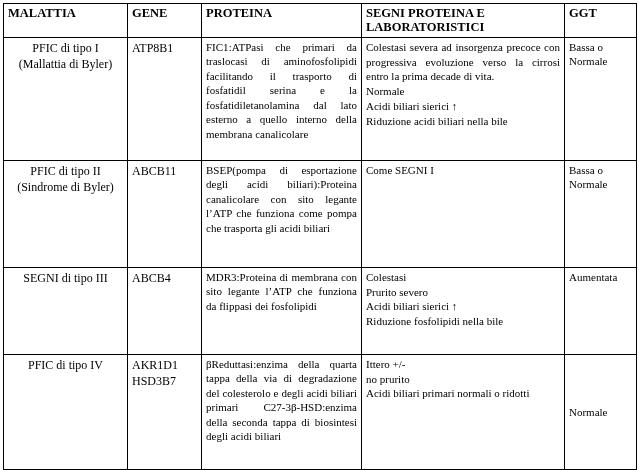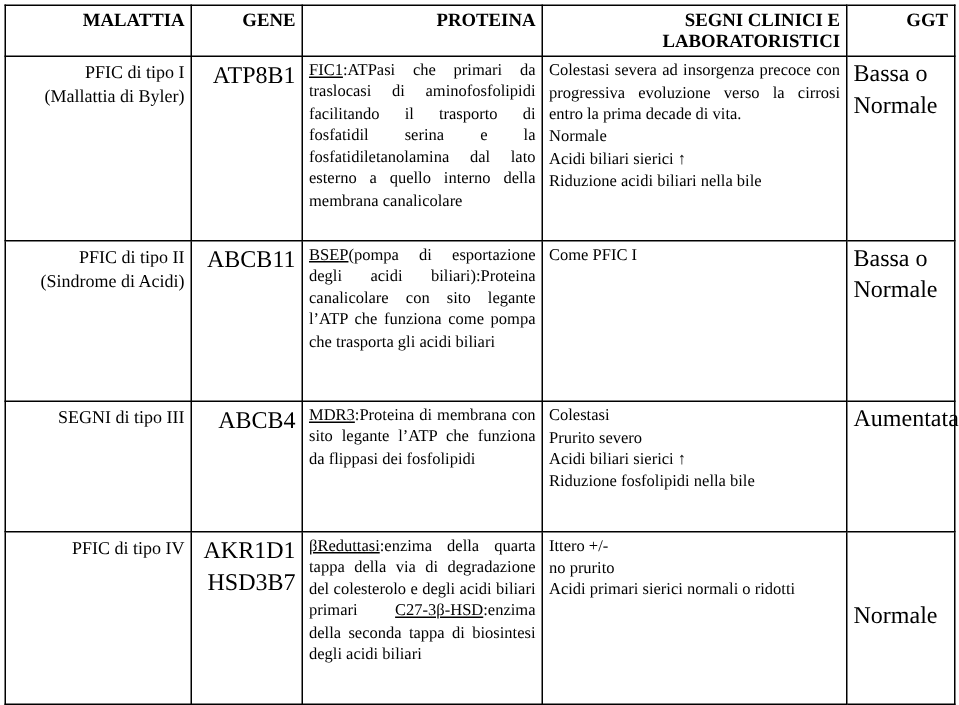--- a/index.html
+++ b/index.html
@@ -25,70 +25,70 @@
     width: 633px;
     margin: 3px 0 0 3px;
     table-layout: fixed;
   }
   table.pfic th, table.pfic td {
     border: 1px solid #000000;
     vertical-align: top;
     padding: 2px 4px;
   }
   thead th {
-    text-align: right;
+    text-align: left;
     font-weight: bold;
     font-size: 12.5px;
     line-height: 1.15;
     padding: 4px 2px 5px 2px;
     vertical-align: middle;
   }
   
   col.c-malattia { width: 124px; }
   col.c-gene     { width: 74px; }
   col.c-proteina { width: 160px; }
   col.c-segni    { width: 203px; }
   col.c-ggt      { width: 72px; }
 
   td.malattia {
-    text-align: right;
+    text-align: center;
     vertical-align: middle;
     font-size: 12px;
     line-height: 1.35;
   }
   td.gene {
-    text-align: right;
-    vertical-align: middle;
-    font-size: 16px;
+    text-align: left;
+    vertical-align: middle;
+    font-size: 12px;
     line-height: 1.35;
   }
   td.proteina {
     font-size: 11px;
     line-height: 1.32;
     text-align: justify;
     padding-top: 4px;
   }
   td.segni {
     font-size: 11px;
     line-height: 1.35;
     text-align: justify;
     padding-top: 4px;
     margin-left: 28px;
   }
   td.ggt {
     text-align: left;
     vertical-align: top;
-    font-size: 16px;
+    font-size: 11px;
     line-height: 1.3;
     padding-top: 4px;
   }
   td.ggt.mid {
     vertical-align: middle;
   }
-  .u { text-decoration: underline; }
+  .u { }
   .seg-line { display: block; }
   .seg-para { display: block; text-align: justify; }
 
   
   tr.r1 td { height: 118px; }
   tr.r2 td { height: 102px; }
   tr.r3 td { height: 82px; }
   tr.r4 td { height: 110px; }
 </style>
 </head>
@@ -102,21 +102,21 @@
       <col class="c-gene">
       <col class="c-proteina">
       <col class="c-segni">
       <col class="c-ggt">
     </colgroup>
     <thead>
       <tr>
         <th>MALATTIA</th>
         <th>GENE</th>
         <th>PROTEINA</th>
-        <th>SEGNI CLINICI E LABORATORISTICI</th>
+        <th>SEGNI PROTEINA E LABORATORISTICI</th>
         <th>GGT</th>
       </tr>
     </thead>
     <tbody>
 
       <tr class="r1">
         <td class="malattia">
           <span class="seg-line">PFIC  di tipo I</span>
           <span class="seg-line">(Mallattia  di Byler)</span>
         </td>
@@ -134,30 +134,30 @@
         </td>
         <td class="ggt">
           <span class="seg-line">Bassa o</span>
           <span class="seg-line">Normale</span>
         </td>
       </tr>
 
       <tr class="r2">
         <td class="malattia">
           <span class="seg-line">PFIC  di tipo II</span>
-          <span class="seg-line">(Sindrome  di Acidi)</span>
+          <span class="seg-line">(Sindrome  di Byler)</span>
         </td>
         <td class="gene">
           <span>ABCB11</span>
         </td>
         <td class="proteina">
           <span class="u">BSEP</span><span>(pompa  di esportazione degli acidi biliari):Proteina  canalicolare con sito legante l’ATP che funziona come pompa che trasporta gli acidi biliari</span>
         </td>
         <td class="segni">
-          <span class="seg-line">Come PFIC  I</span>
+          <span class="seg-line">Come SEGNI  I</span>
         </td>
         <td class="ggt">
           <span class="seg-line">Bassa o</span>
           <span class="seg-line">Normale</span>
         </td>
       </tr>
 
       <tr class="r3">
         <td class="malattia">
           <span class="seg-line">SEGNI  di tipo  III</span>
@@ -186,21 +186,21 @@
         <td class="gene">
           <span class="seg-line">AKR1D1</span>
           <span class="seg-line">HSD3B7</span>
         </td>
         <td class="proteina">
           <span class="u">βReduttasi</span><span>:enzima  della quarta tappa della via di degradazione del colesterolo e degli acidi biliari primari </span><span class="u">C27-3β-HSD</span><span>:enzima  della seconda tappa di biosintesi degli acidi biliari</span>
         </td>
         <td class="segni">
           <span class="seg-line">Ittero +/-</span>
           <span class="seg-line">no prurito</span>
-          <span class="seg-para">Acidi primari   sierici normali o ridotti</span>
+          <span class="seg-para">Acidi biliari   primari normali o ridotti</span>
         </td>
         <td class="ggt mid">
           <span class="seg-line">Normale</span>
         </td>
       </tr>
 
     </tbody>
   </table>
 
 </div>

